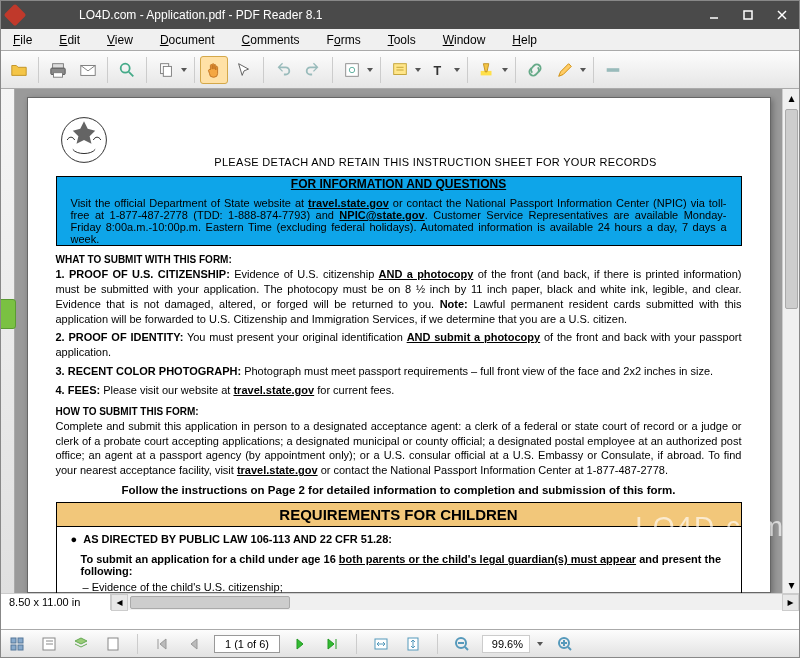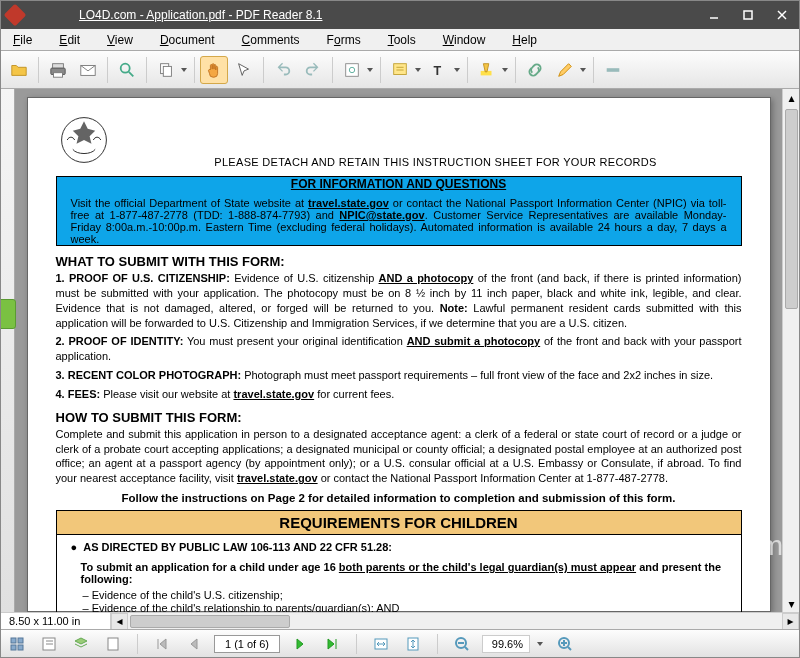--- a/index.html
+++ b/index.html
@@ -1,20 +1,20 @@
 <!DOCTYPE html>
 <html><head>
 <meta charset="utf-8">
 <style>
   * { box-sizing: border-box; margin: 0; padding: 0; }
   body { font-family: "Segoe UI", Tahoma, sans-serif; font-size: 12px; background: #fff; width: 800px; height: 658px; overflow: hidden; display: flex; flex-direction: column; border: 1px solid #888; }
   
   .titlebar { height: 28px; background: #4a4a4a; color: #fff; display: flex; align-items: center; padding: 0 0 0 6px; }
   .app-logo { width: 16px; height: 16px; background: #c0392b; margin-right: 6px; transform: rotate(45deg); border-radius: 2px; }
-  .title-text { flex: 1; font-size: 12px; padding-left: 50px; text-decoration: underline; }
+  .title-text { flex: 1; font-size: 12px; padding-left: 50px; }
   .win-btns { display: flex; height: 100%; }
   .win-btn { width: 34px; display: flex; align-items: center; justify-content: center; cursor: default; font-size: 14px; }
   .win-btn svg { width: 12px; height: 12px; stroke: #fff; stroke-width: 1.5; fill: none; }
   
   .menubar { height: 22px; background: #f0f0f0; border-bottom: 1px solid #aaa; display: flex; align-items: center; padding: 0 4px; gap: 11px; }
   .menu-item { padding: 2px 8px; cursor: default; }
   .menu-item .ul { text-decoration: underline; }
   
   .toolbar { height: 38px; background: linear-gradient(#fdfdfd,#e6e6e6); border-bottom: 1px solid #aaa; display: flex; align-items: center; padding: 0 4px; gap: 2px; overflow: hidden; }
   .tb-btn { width: 28px; height: 28px; display: flex; align-items: center; justify-content: center; border: 1px solid transparent; border-radius: 3px; cursor: default; position: relative; }
@@ -29,21 +29,21 @@
   .rail-tab { position: absolute; left: -1px; top: 210px; width: 16px; height: 30px; background: #7ac142; border: 1px solid #5a9a32; border-radius: 0 3px 3px 0; }
   .page-wrap { flex: 1; overflow: auto; display: flex; justify-content: center; padding: 8px 0 0 0; }
   .page { width: 744px; background: #fff; border: 1px solid #666; box-shadow: 2px 2px 6px rgba(0,0,0,.3); padding: 14px 28px; font-family: Arial, sans-serif; font-size: 11px; color: #000; }
   .hdr-row { display: flex; align-items: center; gap: 18px; margin-bottom: 4px; }
   .seal { width: 56px; height: 56px; }
   .hdr-txt { flex: 1; text-align: center; }
   .hdr-txt h1 { font-size: 15px; font-weight: bold; letter-spacing: 1px; margin-bottom: 6px; }
   .hdr-txt .sub { font-size: 11px; letter-spacing: 0.3px; margin-top: 44px; }
   .info-box { border: 1.5px solid #000; background: #0ea5e9; padding: 0 14px; margin: 8px 0; text-align: justify; }
   .info-box .ttl { text-align: center; font-weight: bold; text-decoration: underline; font-size: 12px; margin-bottom: 6px; }
-  .sec-h { font-weight: bold; font-size: 13px; margin: 8px 0 2px 0; }
+  .sec-h { font-weight: bold; font-size: 10px; margin: 8px 0 2px 0; }
   .item-list { padding-left: 0; }
   .item-list li { list-style: none; margin: 1px 0 4px 0; text-align: justify; line-height: 1.35; }
   .num { font-weight: bold; display: inline; }
   .lbl { font-weight: bold; }
   .u { text-decoration: underline; font-weight: bold; }
   .center-bold { text-align: center; font-weight: bold; margin: 6px 0; font-size: 11.5px; }
   .req-box { border: 1.5px solid #000; margin-top: 6px; }
   .req-head { background: #f2c77a; text-align: center; font-weight: bold; font-size: 15px; padding: 3px 0; border-bottom: 1px solid #000; }
   .req-body { padding: 2px 14px; }
   .bul { list-style: none; padding-left: 2px; }
@@ -52,21 +52,21 @@
   .right-scroll { width: 17px; background: #f0f0f0; border-left: 1px solid #ccc; position: relative; }
   .vthumb { position: absolute; left: 2px; top: 20px; width: 13px; height: 200px; background: #cdcdcd; border: 1px solid #aaa; border-radius: 2px; }
   .vbtn { position: absolute; left: 0; width: 17px; height: 17px; background: #f0f0f0; display:flex; align-items:center; justify-content:center;}
   .vbtn.t { top:0;} .vbtn.b { bottom:0;}
   
   .hscroll { height: 17px; background: #f0f0f0; border-top: 1px solid #ccc; display: flex; align-items: center; }
   .hscroll .pgsize { padding: 0 8px; font-size: 11px; background: #fff; height: 100%; display: flex; align-items: center; border-right: 1px solid #ccc; min-width: 110px;}
   .hscroll .track { flex:1; position: relative; height: 100%; display:flex; align-items:center;}
   .harrow { width:17px; height:17px; background:#e8e8e8; border:1px solid #ccc; display:flex;align-items:center;justify-content:center;}
   .hthumb { width: 160px; height: 13px; background: #cdcdcd; border:1px solid #aaa; border-radius:2px; margin-left:2px;}
-  .navbar { height: 28px; background: linear-gradient(#fdfdfd,#e2e2e2); border-top: 1px solid #aaa; display: flex; align-items: center; padding: 0 4px; gap: 8px; }
+  .navbar { height: 28px; background: linear-gradient(#fdfdfd,#e2e2e2); border-top: 1px solid #aaa; display: flex; align-items: center; padding: 0 4px; gap: 8px; margin-top: 19px; }
   .nav-btn { width: 24px; height: 22px; display: flex; align-items: center; justify-content: center; border: 1px solid transparent; border-radius: 3px; cursor: default; }
   .nav-btn svg { width: 16px; height: 16px; }
   .nav-sep { width: 1px; height: 20px; background: #ccc; margin: 0 4px; }
   .page-input { width: 66px; height: 18px; border: 1px solid #999; font-size: 11px; text-align: center; background: #fff; }
   .zoom-readout { font-size: 11px; padding: 2px 6px; border:1px solid #ccc; background:#fff; min-width:48px; text-align:right;}
   .spacer { flex: 1; }
   .watermark { position: absolute; right: 14px; bottom: 50px; font-size: 28px; color: rgba(255,255,255,.65); font-weight: 300; letter-spacing: 2px; pointer-events: none; font-family: Arial; }
 </style>
 </head>
 <body>

